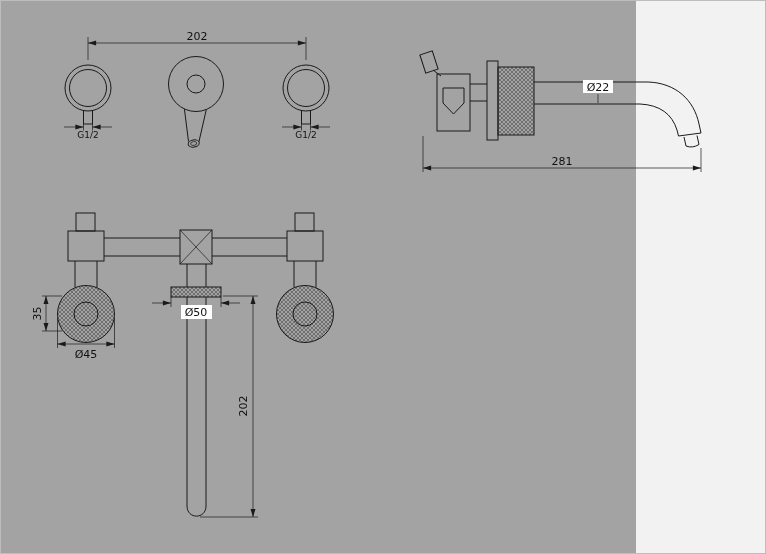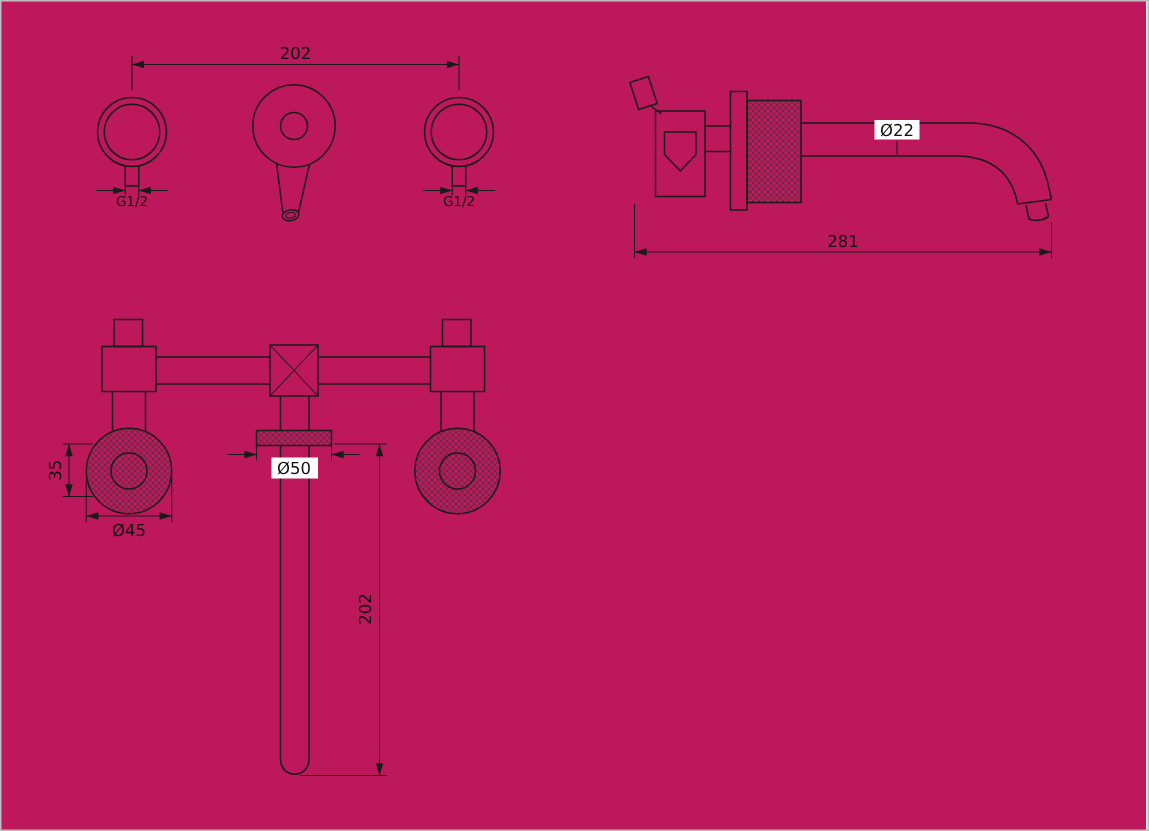--- a/index.html
+++ b/index.html
@@ -1,16 +1,16 @@
 <!DOCTYPE html>
 <html><head>
 <meta charset="utf-8">
 <style>
   html,body{margin:0;padding:0;background:#f2f2f2;}
-  .sheet{width:764px;height:554px;background:#be185d;position:relative;margin:0;}
+  .sheet{width:636px;height:554px;background:#a3a3a3;position:relative;margin:0;}
   svg{display:block;}
   svg text{font-family:"DejaVu Sans", sans-serif;fill:#111111;}
   .dim{font-size:11px;}
   .dim-sm{font-size:9px;}
   .ln{stroke:#1a1a1a;stroke-width:1;fill:none;}
   .thin{stroke:#1a1a1a;stroke-width:0.7;fill:none;}
   .hatch{stroke:#1a1a1a;stroke-width:1;fill:url(#xh);}
   .wht{fill:#ffffff;stroke:none;}
 </style>
 </head>

